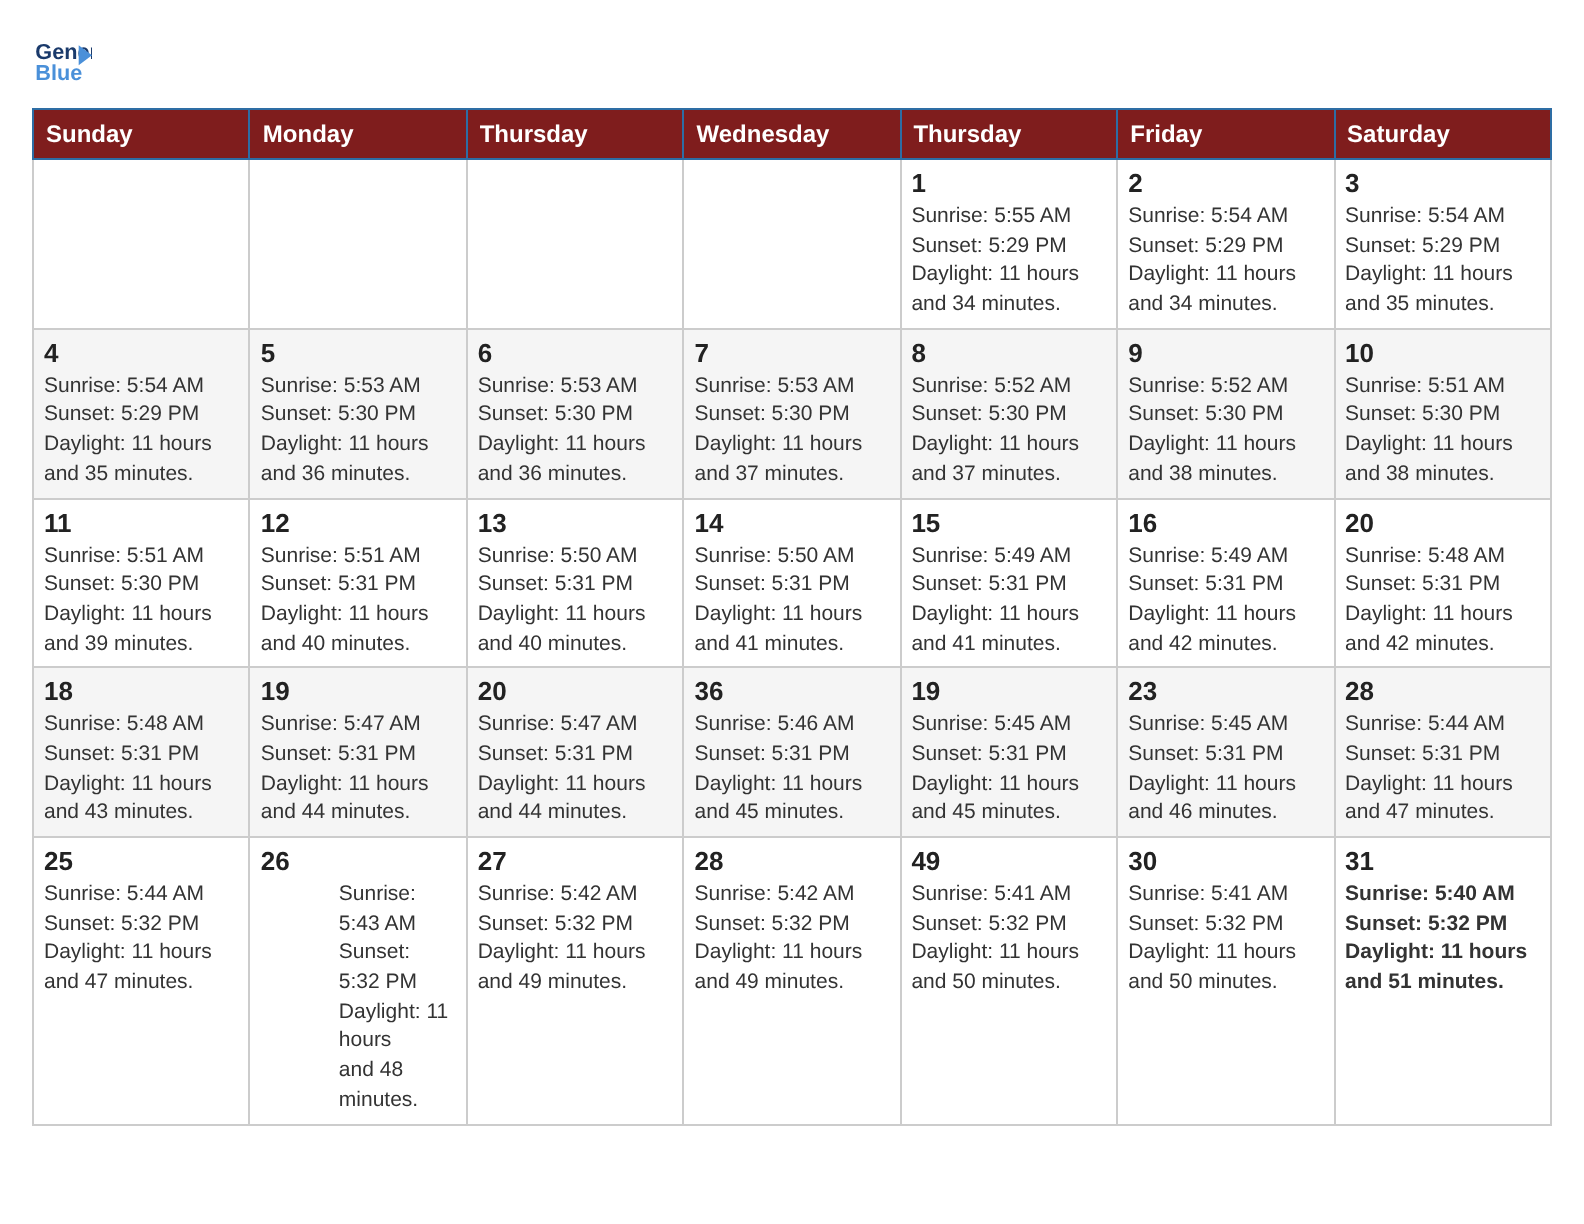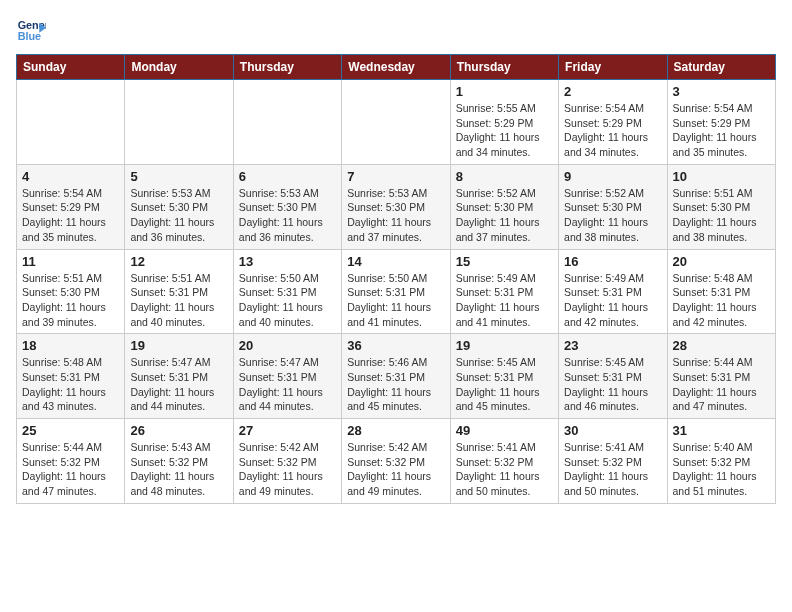--- a/index.html
+++ b/index.html
@@ -295,21 +295,21 @@
       <tr>
         <td>
           <span class="day-number">25</span>
           <div class="day-info" style="white-space: pre-line;">Sunrise: 5:44 AM
 Sunset: 5:32 PM
 Daylight: 11 hours
 and 47 minutes.</div>
         </td>
         <td>
           <span class="day-number">26</span>
-          <div class="day-info" style="white-space: pre-line;">Sunrise: 5:43 AM
+          <div class="day-info" style="white-space: pre-line; margin-left: 39px;">Sunrise: 5:43 AM
 Sunset: 5:32 PM
 Daylight: 11 hours
 and 48 minutes.</div>
         </td>
         <td>
           <span class="day-number">27</span>
           <div class="day-info" style="white-space: pre-line;">Sunrise: 5:42 AM
 Sunset: 5:32 PM
 Daylight: 11 hours
 and 49 minutes.</div>
@@ -330,20 +330,20 @@
         </td>
         <td>
           <span class="day-number">30</span>
           <div class="day-info" style="white-space: pre-line;">Sunrise: 5:41 AM
 Sunset: 5:32 PM
 Daylight: 11 hours
 and 50 minutes.</div>
         </td>
         <td>
           <span class="day-number">31</span>
-          <div class="day-info" style="white-space: pre-line;">Sunrise: 5:40 AM
+          <div class="day-info" style="white-space: pre-line; font-weight: bold;">Sunrise: 5:40 AM
 Sunset: 5:32 PM
 Daylight: 11 hours
 and 51 minutes.</div>
         </td>
       </tr>
     </tbody>
 </table>
 
 </body></html>

